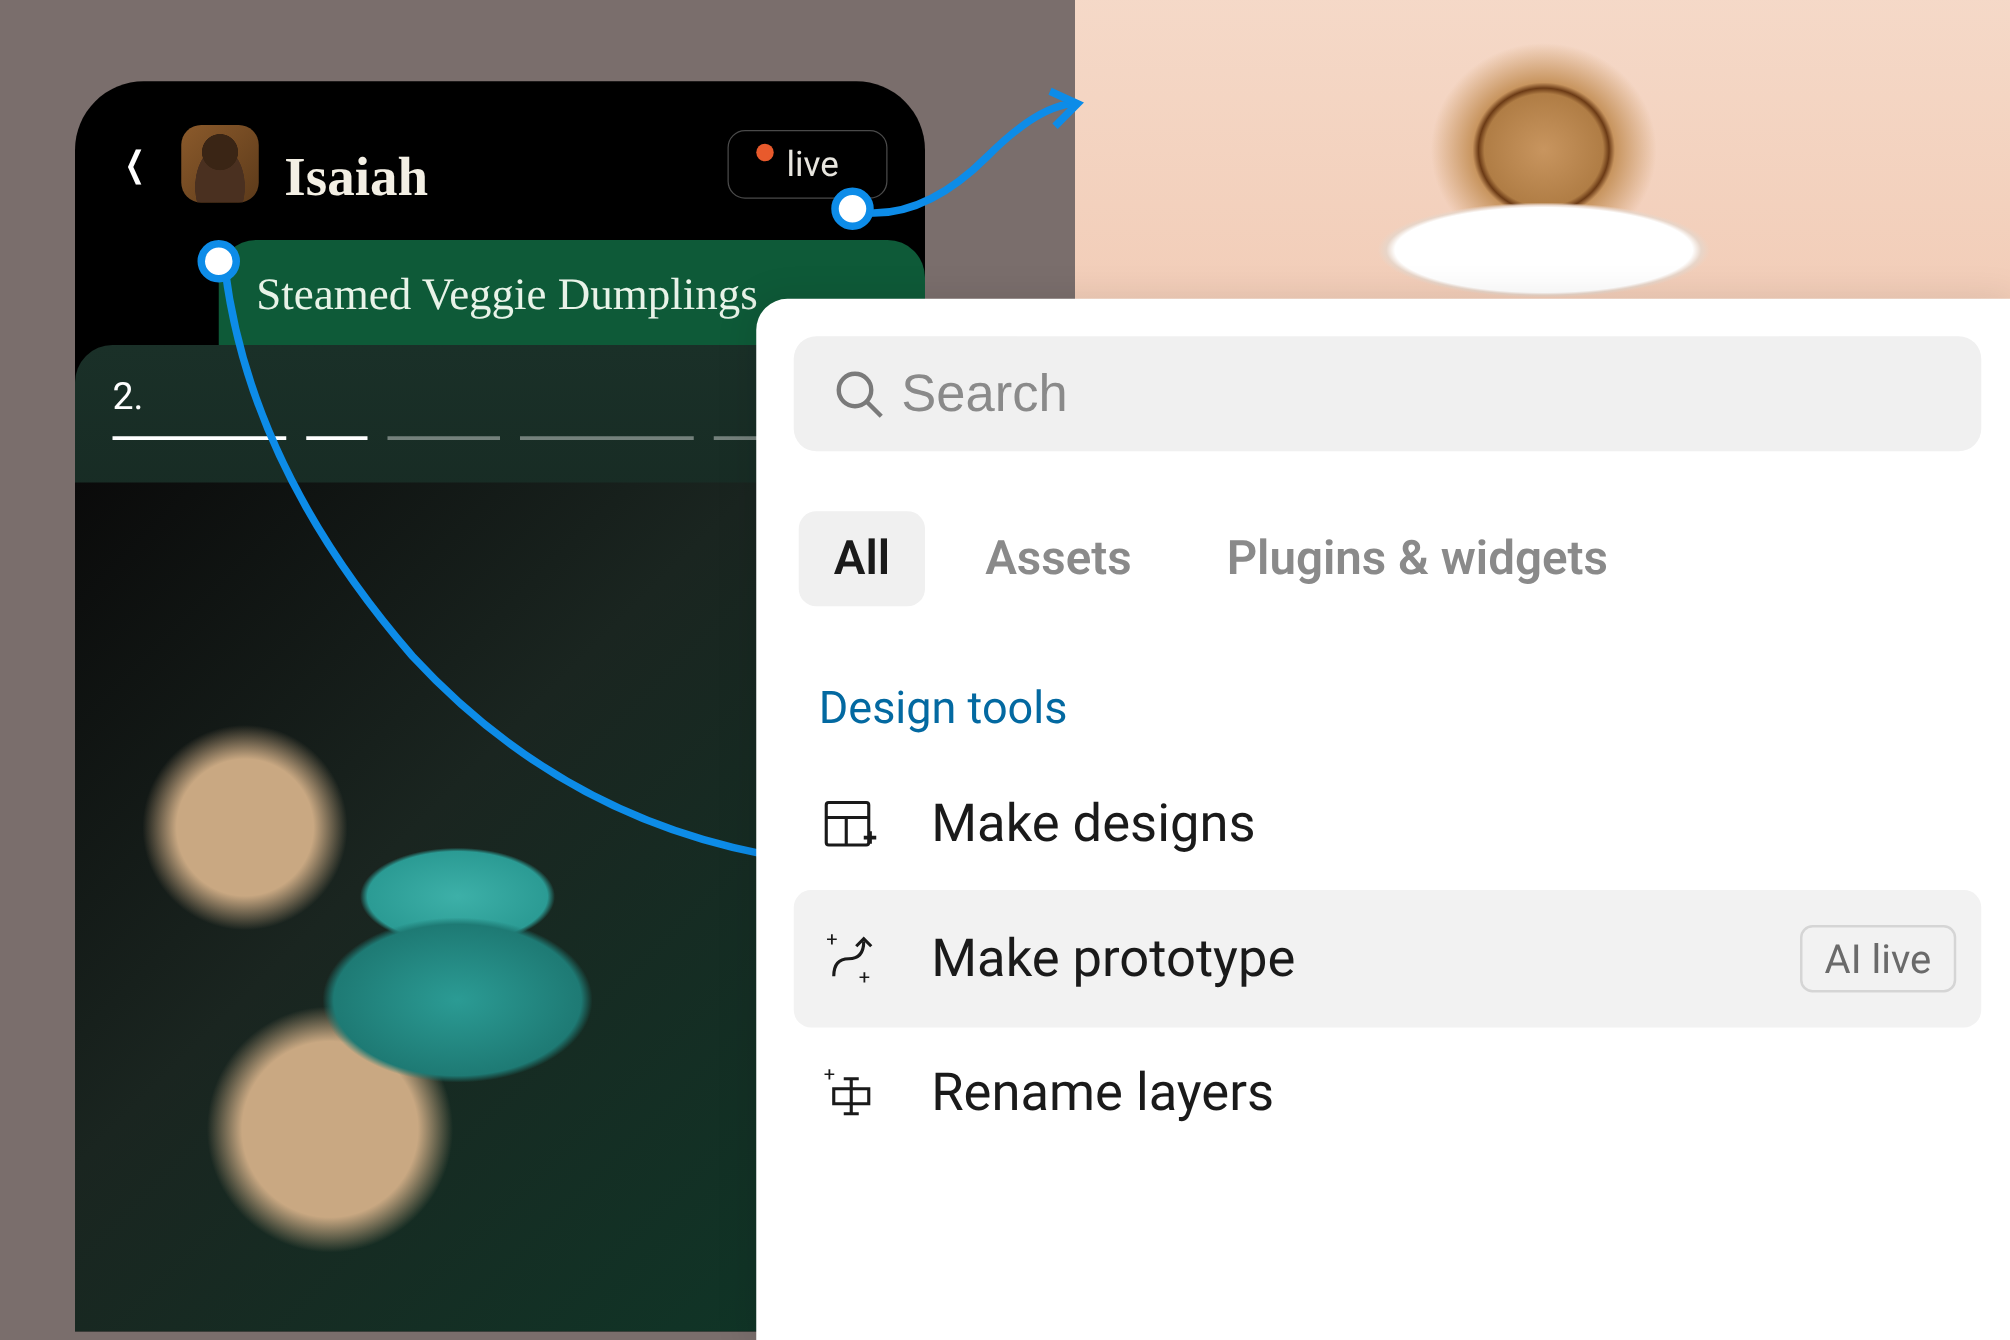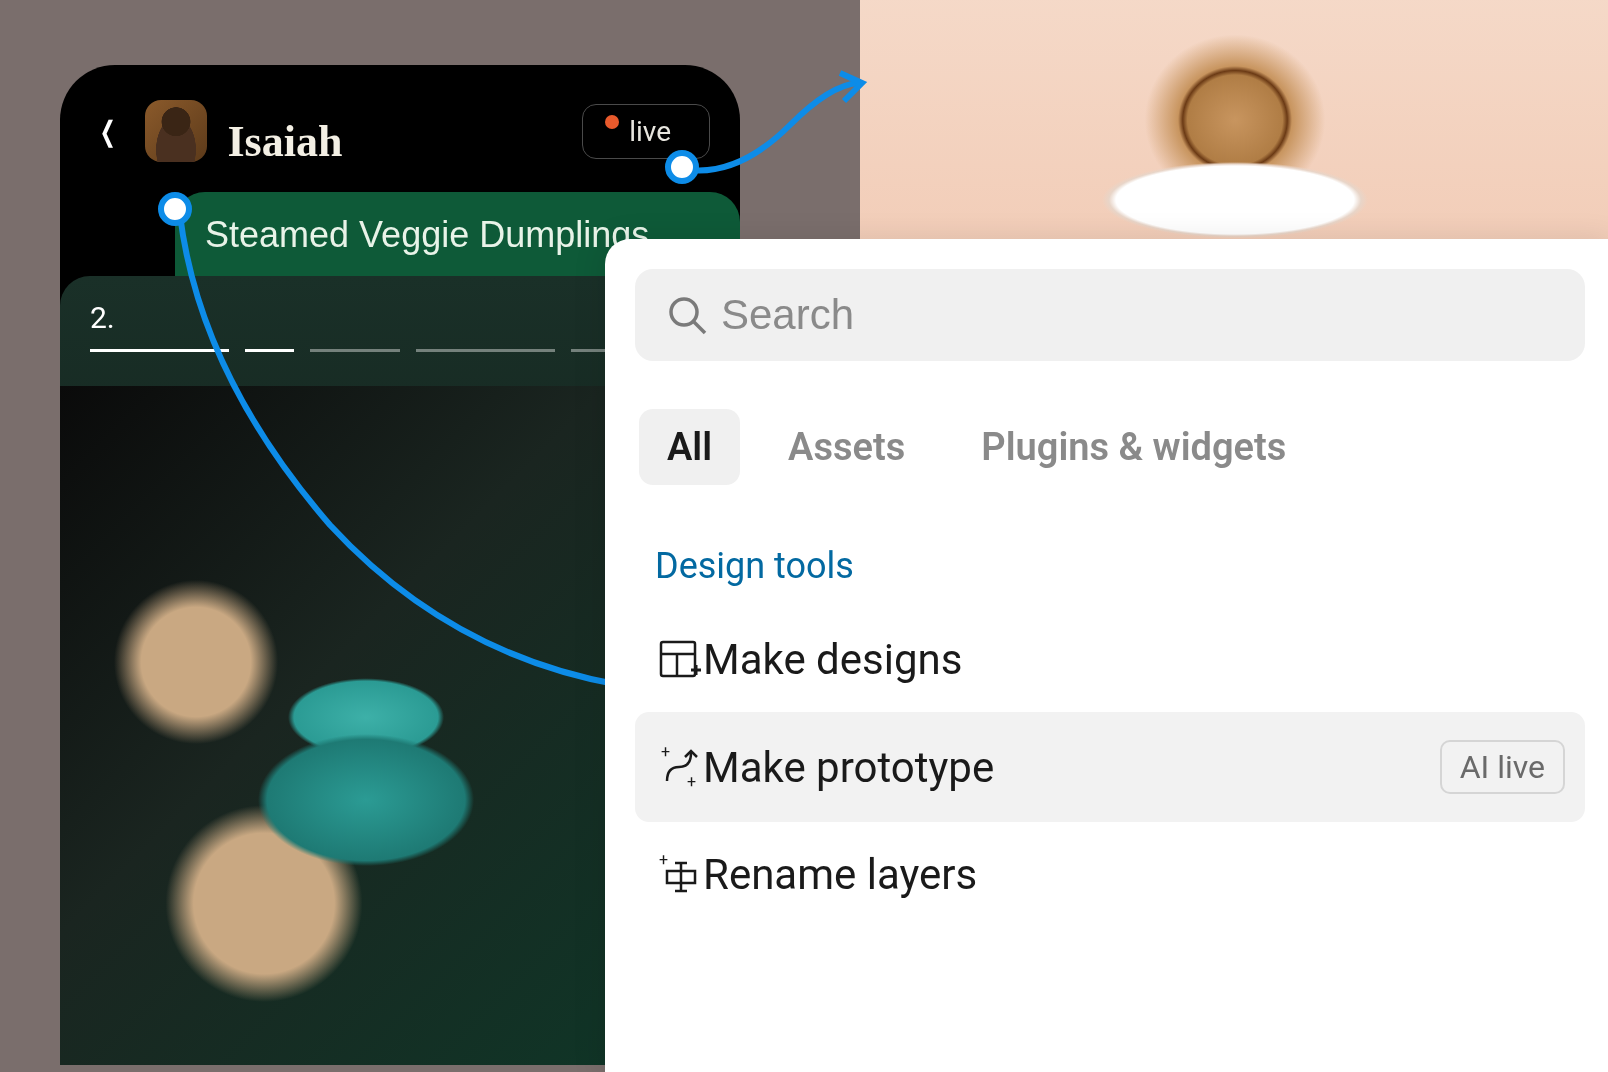--- a/index.html
+++ b/index.html
@@ -71,21 +71,21 @@
   }
   .live-dot {
     width: 14px;
     height: 14px;
     background: #e85a2c;
     border-radius: 50%;
   }
   .recipe-tab {
     background: #0e5a38;
     color: #e8f3e8;
-    font-family: Liberation Sans, sans-serif;
+    font-family: Liberation Serif, serif;
     font-size: 36px;
     padding: 22px 30px;
     margin-left: 115px;
     border-radius: 30px 30px 0 0;
   }
   .recipe-body {
     background: linear-gradient(180deg, #1a3028 0%, #0a1510 100%);
     height: 800px;
     border-radius: 30px 0 0 0;
     position: relative;
@@ -212,20 +212,21 @@
     color: #0369a1;
     margin-top: 60px;
     padding-left: 20px;
   }
   .tool-list {
     margin-top: 20px;
   }
   .tool-item {
     display: flex;
     align-items: center;
+    gap: 42px;
     padding: 28px 20px;
     border-radius: 14px;
     cursor: pointer;
   }
   .tool-item.hover { background: #f2f2f2; }
   .tool-icon {
     width: 48px;
     height: 48px;
     flex-shrink: 0;
   }

